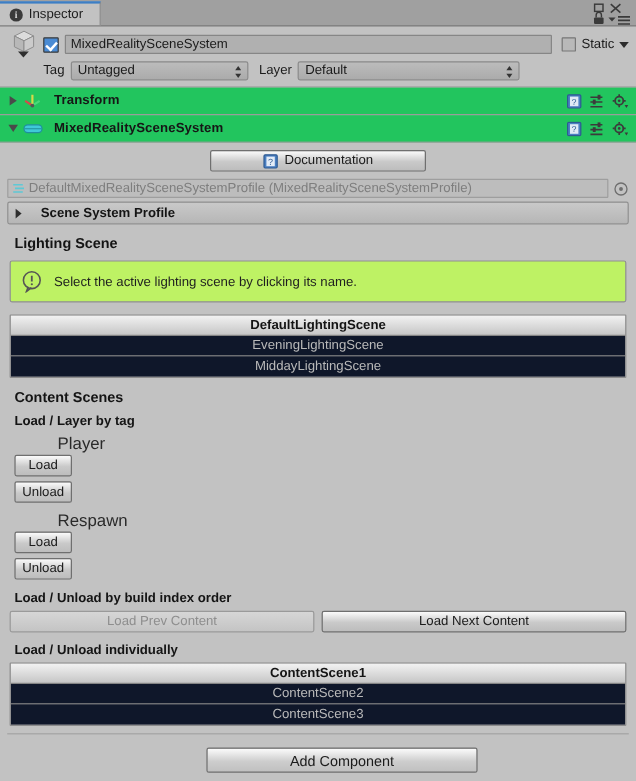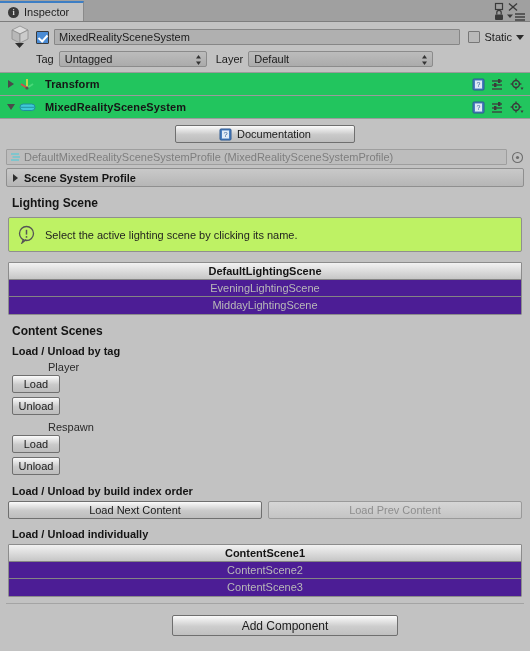--- a/index.html
+++ b/index.html
@@ -261,41 +261,41 @@
   }
 
   .sub-foldout {
     height: 19px;
     background-image: linear-gradient(#c9c9c9, #b6b6b6);
     border: 1px solid #8f8f8f;
     border-radius: 2px;
     display: flex;
     align-items: center;
     padding-left: 6px;
-    gap: 6px;
+    gap: 16px;
     box-sizing: border-box;
     margin-bottom: 4px;
   }
   .sub-foldout .tri-right { border-left-color: #2e2e2e; border-top-width: 4px; border-bottom-width: 4px; border-left-width: 5.5px; }
   .sub-title { font-size: 11px; font-weight: bold; color: #141414; }
 
   .section-title {
     font-size: 12px;
     font-weight: bold;
     color: #141414;
     margin: 9px 0 7px 6px;
   }
   .sub-label {
     font-size: 11px;
     font-weight: bold;
     color: #141414;
     margin: 0 0 4px 6px;
   }
   .plain-label {
-    font-size: 11px;
+    font-size: 14px;
     color: #2a2a2a;
     margin: 0 0 2px 6px;
     padding-left: 36px;
   }
 
   .helpbox {
     border: 1px solid #8f8f8f;
     background: #bef264;
     border-radius: 2px;
     display: flex;
@@ -321,21 +321,21 @@
     border-bottom: 1px solid #848484;
     box-sizing: border-box;
   }
   .scenerow:last-child { border-bottom: none; }
   .scenerow.active {
     background-image: linear-gradient(#f2f2f2, #c6c6c6);
     color: #141414;
     font-weight: bold;
   }
   .scenerow.inactive {
-    background: #4c1d95;
+    background: #0f172a;
     color: #b9b9b9;
   }
 
   .tagrow { display: flex; gap: 4px; margin: 0 0 6px 6px; flex-direction: column; }
   .tagbtn { width: 48px; }
 
   .buildrow { display: flex; gap: 6px; margin: 0 2px 9px 2px; }
   .buildbtn { flex: 1; }
 
   .addcomp-wrap {
@@ -551,38 +551,38 @@
     </div>
 
     <div class="scenelist">
       <div class="scenerow active">DefaultLightingScene</div>
       <div class="scenerow inactive">EveningLightingScene</div>
       <div class="scenerow inactive">MiddayLightingScene</div>
     </div>
 
     <div class="section-title">Content Scenes</div>
 
-    <div class="sub-label">Load / Unload by tag</div>
+    <div class="sub-label">Load / Layer by tag</div>
 
     <div class="plain-label">Player</div>
     <div class="tagrow">
       <div class="btn tagbtn">Load</div>
       <div class="btn tagbtn">Unload</div>
     </div>
 
     <div class="plain-label">Respawn</div>
     <div class="tagrow">
       <div class="btn tagbtn">Load</div>
       <div class="btn tagbtn">Unload</div>
     </div>
 
     <div class="sub-label" style="margin-top:10px">Load / Unload by build index order</div>
     <div class="buildrow">
+      <div class="btn buildbtn disabled">Load Prev Content</div>
       <div class="btn buildbtn">Load Next Content</div>
-      <div class="btn buildbtn disabled">Load Prev Content</div>
     </div>
 
     <div class="sub-label">Load / Unload individually</div>
 
     <div class="scenelist">
       <div class="scenerow active">ContentScene1</div>
       <div class="scenerow inactive">ContentScene2</div>
       <div class="scenerow inactive">ContentScene3</div>
     </div>
 

